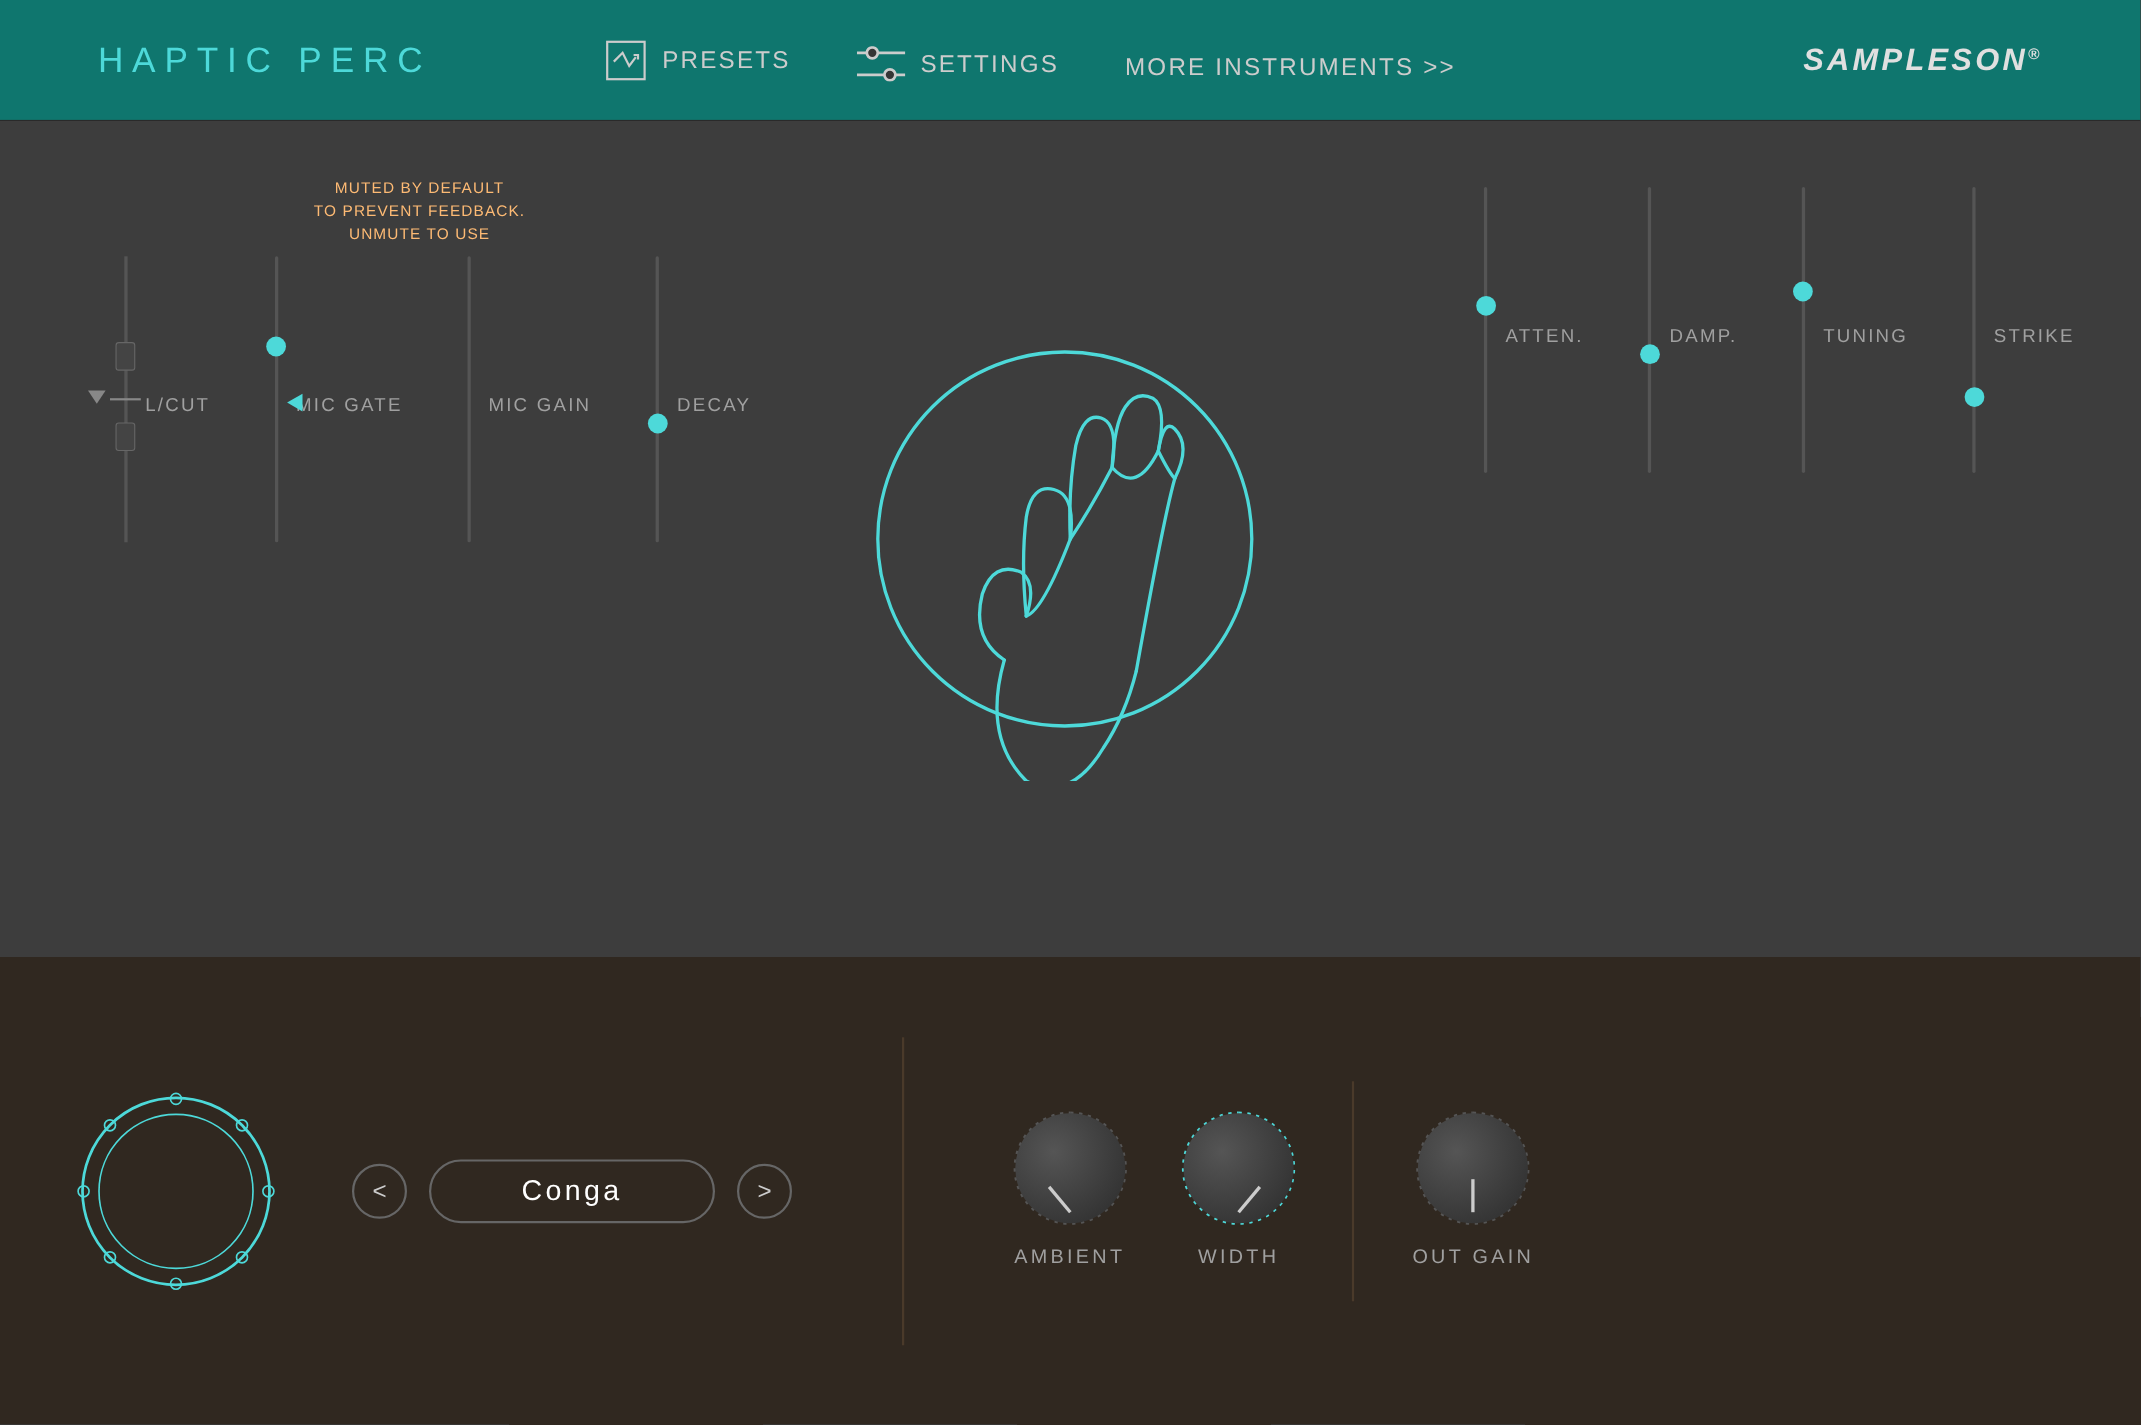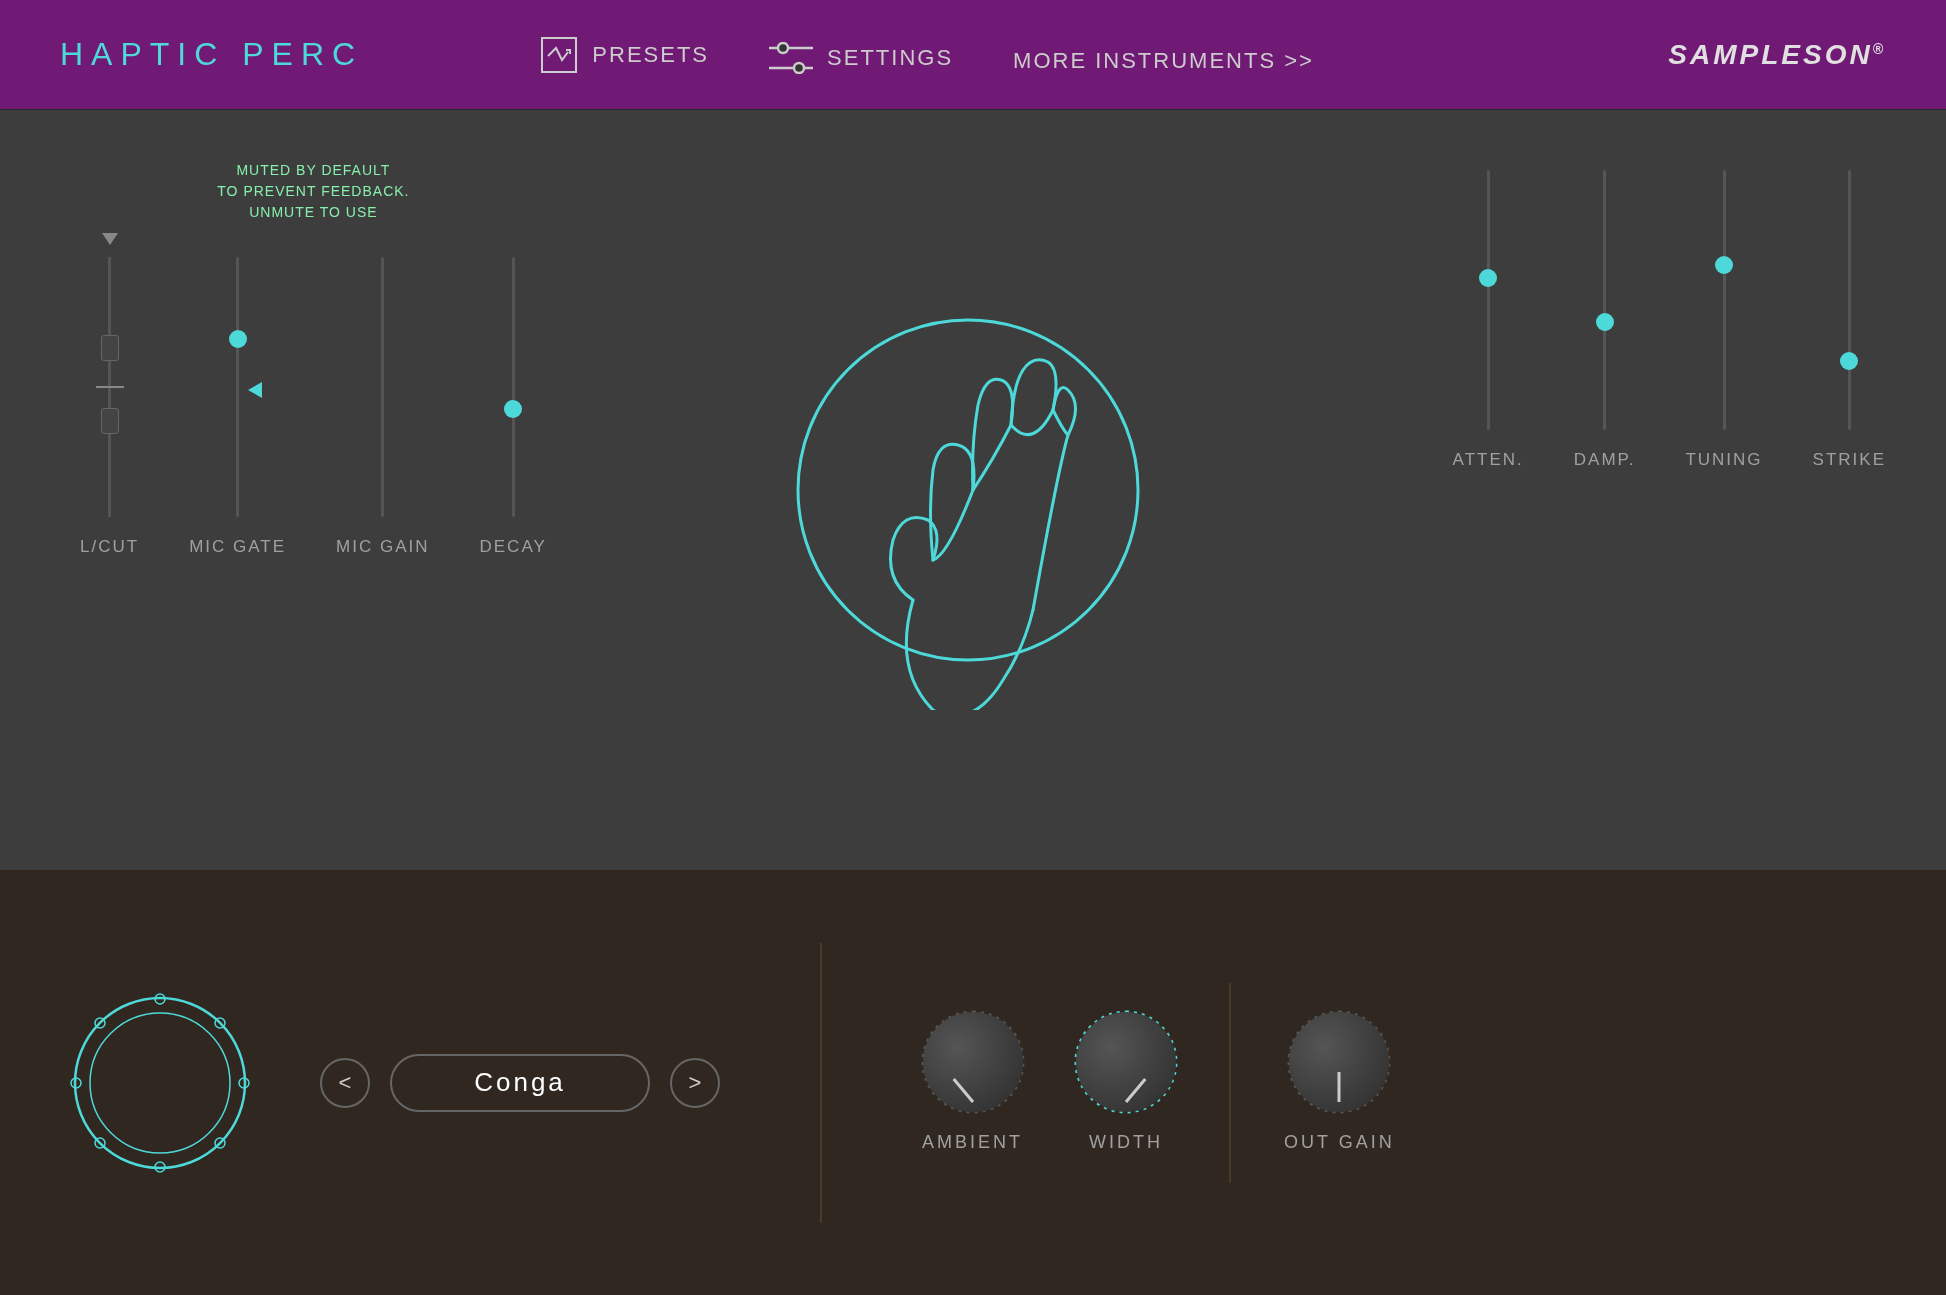--- a/index.html
+++ b/index.html
@@ -9,24 +9,24 @@
       background: #3a3a3a;
       font-family: 'Arial', sans-serif;
       overflow: hidden;
       position: relative;
     }
 
     
     .header {
       width: 100%;
       height: 110px;
-      background: #701a75;
-      display: flex;
-      align-items: center;
-      padding: 0 60px;
+      background: #0f766e;
+      display: flex;
+      align-items: center;
+      padding: 0 89px;
       border-bottom: 1px solid #2a2a2a;
     }
     .app-title {
       color: #4dd9d9;
       font-size: 32px;
       font-weight: 300;
       letter-spacing: 8px;
       text-transform: uppercase;
       flex: 0 0 auto;
     }
@@ -63,35 +63,35 @@
     .main-area {
       width: 100%;
       height: 760px;
       background: #3d3d3d;
       position: relative;
       display: flex;
       align-items: center;
       justify-content: center;
     }
     .muted-notice {
-      color: #86efac;
+      color: #fdba74;
       font-size: 14px;
       letter-spacing: 1px;
       text-align: center;
       line-height: 1.5;
       margin-bottom: 10px;
     }
     .sliders-row {
       display: flex;
       gap: 50px;
       align-items: flex-end;
     }
     .slider-col {
       display: flex;
-      flex-direction: column;
+      flex-direction: row;
       align-items: center;
       gap: 8px;
     }
     .slider-label {
       color: #a0a0a0;
       font-size: 17px;
       letter-spacing: 2px;
       margin-top: 12px;
       text-align: center;
     }

